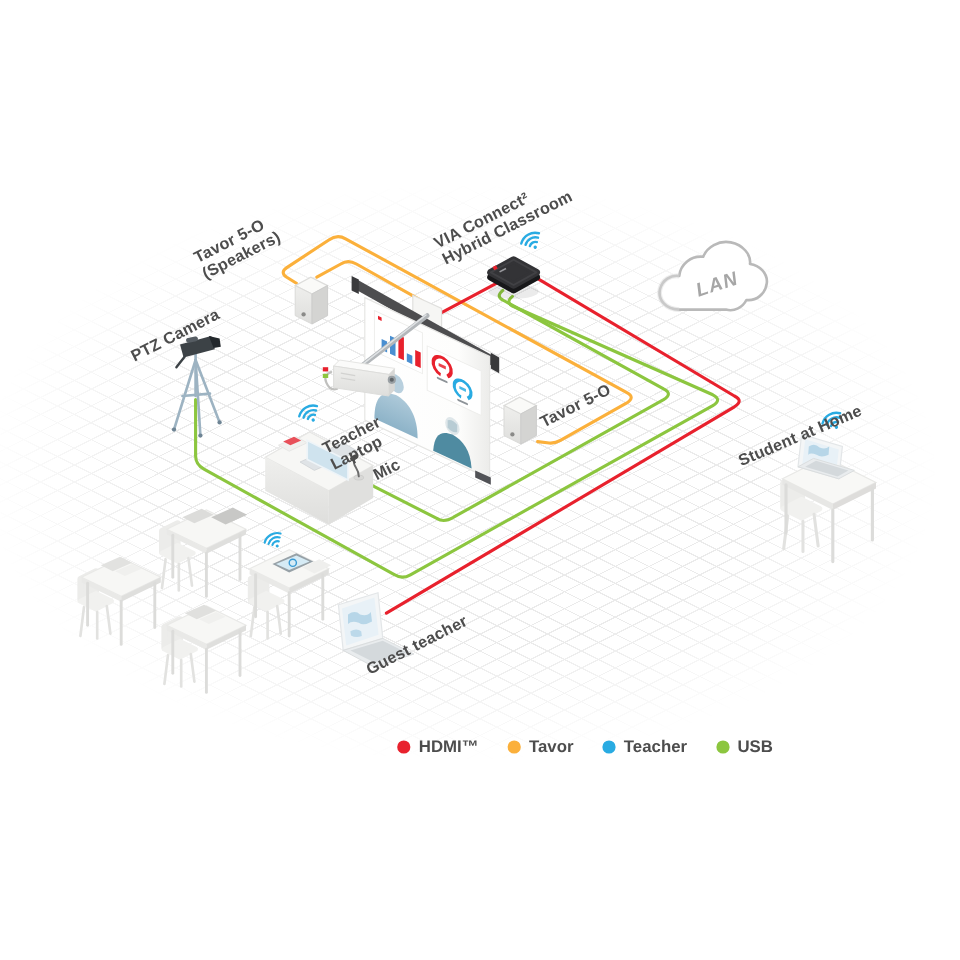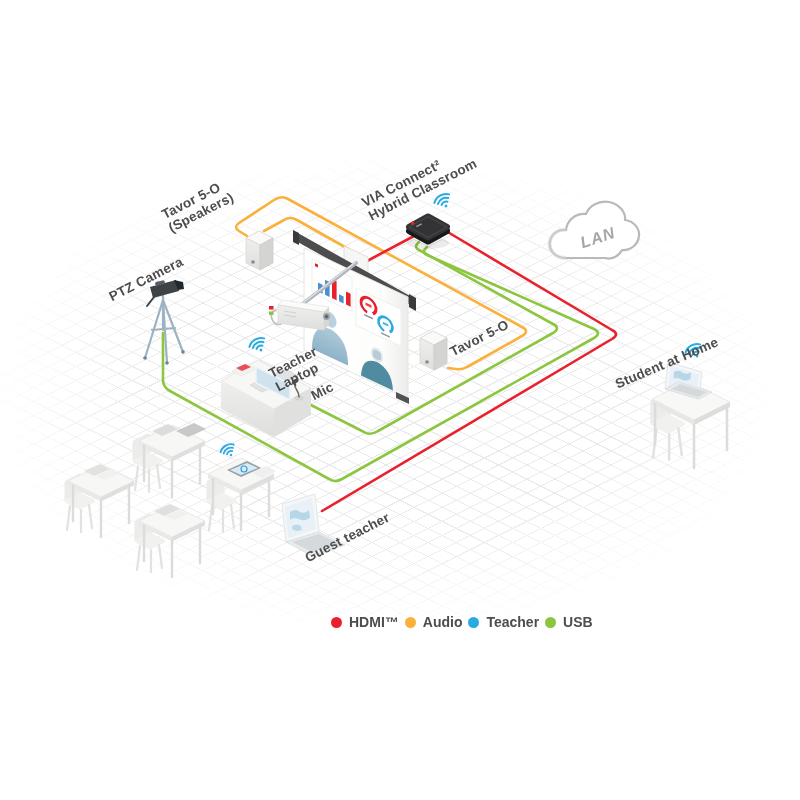--- a/index.html
+++ b/index.html
@@ -13,21 +13,21 @@
     -webkit-mask-image:radial-gradient(ellipse 58% 52% at 48% 47%, #000 52%, transparent 86%);
     mask-image:radial-gradient(ellipse 58% 52% at 48% 47%, #000 52%, transparent 86%);
   }
   svg{position:absolute;left:0;top:0;}
   .lbl{position:absolute;font-size:13.5px;font-weight:700;color:#4d4d4d;
        transform:rotate(-27deg);transform-origin:left center;white-space:nowrap;
        line-height:15px;letter-spacing:.2px;}
   .lbl.r23{transform:rotate(-23deg);}
   .lan-lbl{position:absolute;font-size:16px;font-weight:700;font-style:italic;color:#a6a6a6;
        transform:rotate(-18deg);letter-spacing:1px;}
-  .legend{position:absolute;left:331px;top:614px;display:flex;align-items:center;gap:6px;}
+  .legend{position:absolute;left:331px;top:614px;display:flex;align-items:center;gap:24px;}
   .legend .item{display:flex;align-items:center;gap:7px;}
   .legend .dot{width:11px;height:11px;border-radius:50%;}
   .legend .txt{font-size:14px;font-weight:700;color:#4d4d4d;}
 </style>
 </head>
 <body>
 
 <div class="canvas">
   <div class="iso-grid"></div>
 
@@ -307,21 +307,21 @@
 
   <div class="lbl" style="left:306px;top:551px;">Guest teacher</div>
 
   <div class="legend">
     <div class="item">
       <span class="dot" style="background: rgb(232, 33, 45);"></span>
       <span class="txt">HDMI™</span>
     </div>
     <div class="item">
       <span class="dot" style="background: rgb(251, 176, 59);"></span>
-      <span class="txt">Audio</span>
+      <span class="txt">Tavor</span>
     </div>
     <div class="item">
       <span class="dot" style="background: rgb(41, 171, 226);"></span>
       <span class="txt">Teacher</span>
     </div>
     <div class="item">
       <span class="dot" style="background: rgb(140, 198, 63);"></span>
       <span class="txt">USB</span>
     </div>
   </div>

